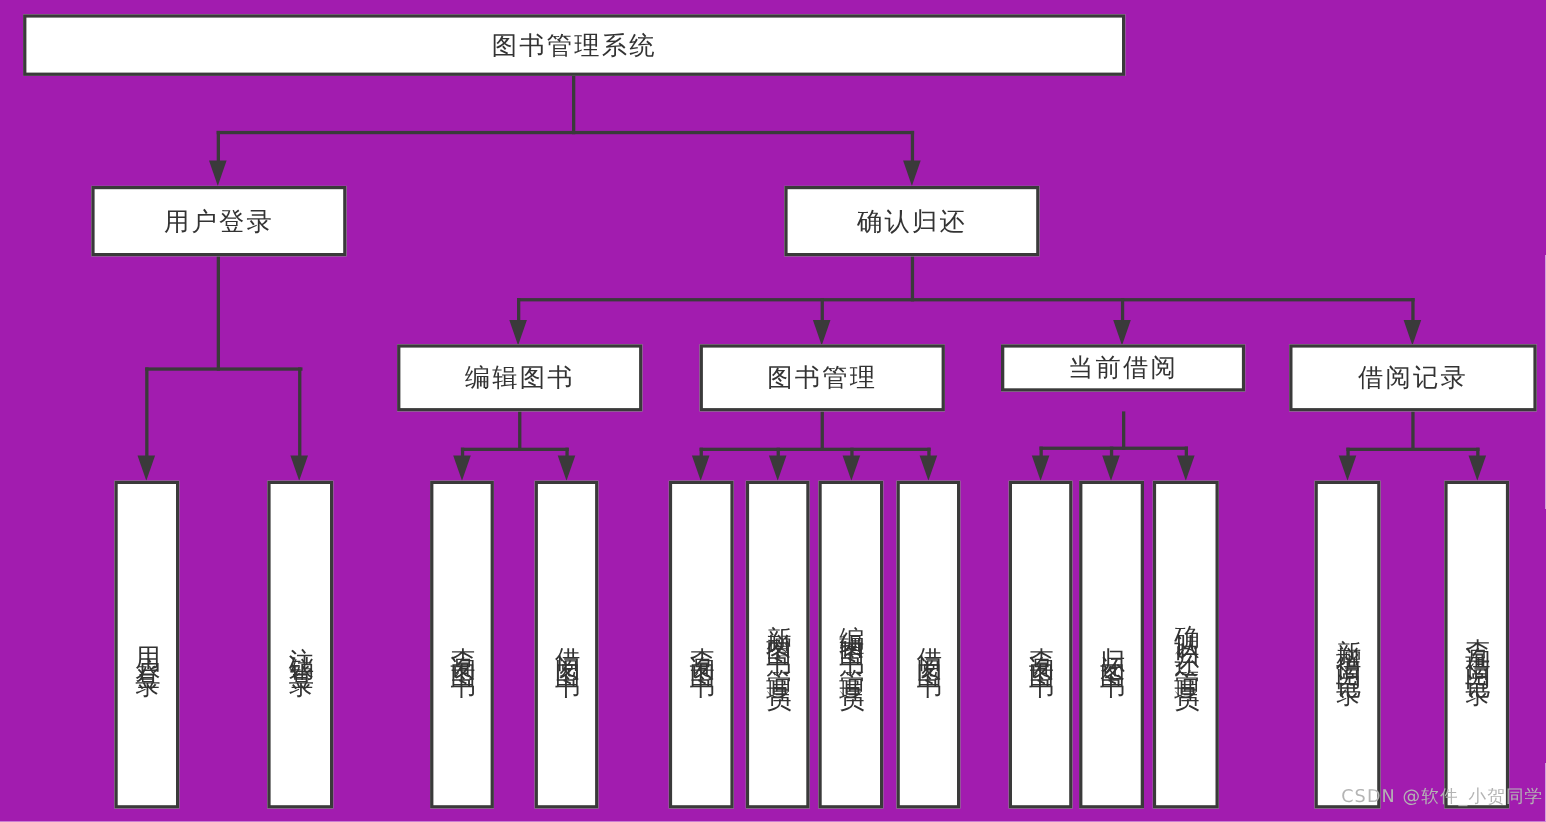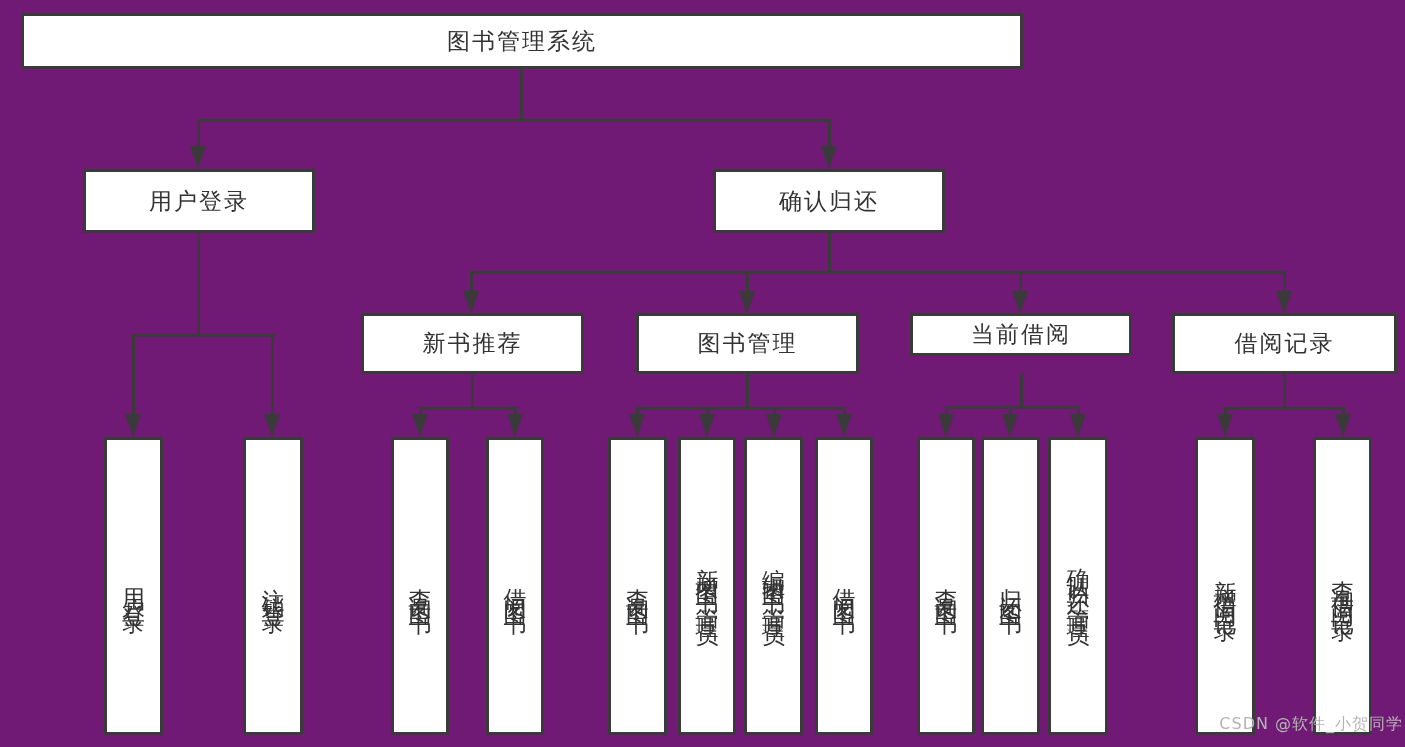--- a/index.html
+++ b/index.html
@@ -1,17 +1,17 @@
 <!DOCTYPE html>
 <html><head>
 <meta charset="utf-8">
 <style>
   html,body{margin:0;padding:0;background:#ffffff;}
   #canvas{
-    position:relative;width:1405px;height:747px;background:#701a75;
+    position:relative;width:1405px;height:747px;background:#a21caf;
     font-family:"DejaVu Sans","Liberation Sans",sans-serif;overflow:hidden;
   }
   .ln{position:absolute;background:#3a3a3a;z-index:1;}
   .ar{
     position:absolute;width:0;height:0;z-index:1;
     border-left:8px solid transparent;border-right:8px solid transparent;
     border-top:23px solid #3a3a3a;
   }
   .bx{
     position:absolute;box-sizing:border-box;background:#ffffff;
@@ -98,21 +98,21 @@
   </div>
 
   <div class="bx hbox" style="left:83px;top:169px;width:232px;height:64px">
     <span>用户登录</span>
   </div>
   <div class="bx hbox" style="left:713px;top:169px;width:232px;height:64px">
     <span>确认归还</span>
   </div>
 
   <div class="bx hbox" style="left:361px;top:313px;width:223px;height:61px">
-    <span>新书推荐</span>
+    <span>编辑图书</span>
   </div>
   <div class="bx hbox" style="left:636px;top:313px;width:223px;height:61px">
     <span>图书管理</span>
   </div>
   <div class="bx hbox" style="left:910px;top:313px;width:222px;height:43px">
     <span>当前借阅</span>
   </div>
   <div class="bx hbox" style="left:1172px;top:313px;width:225px;height:61px">
     <span>借阅记录</span>
   </div>

